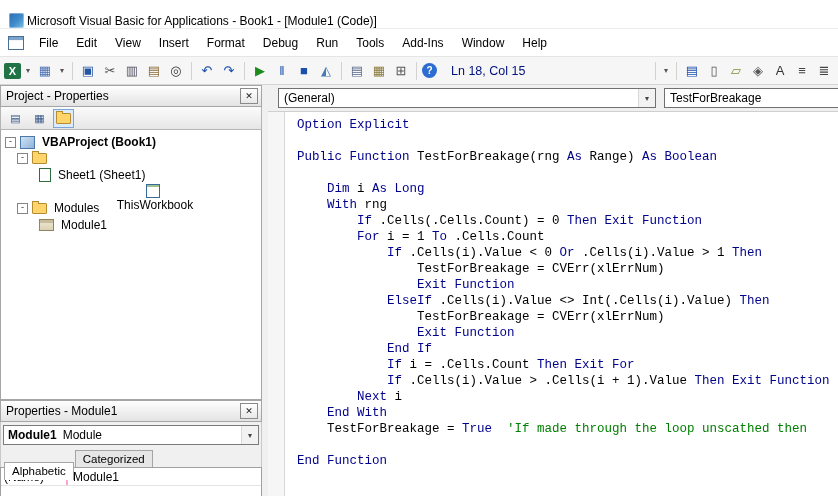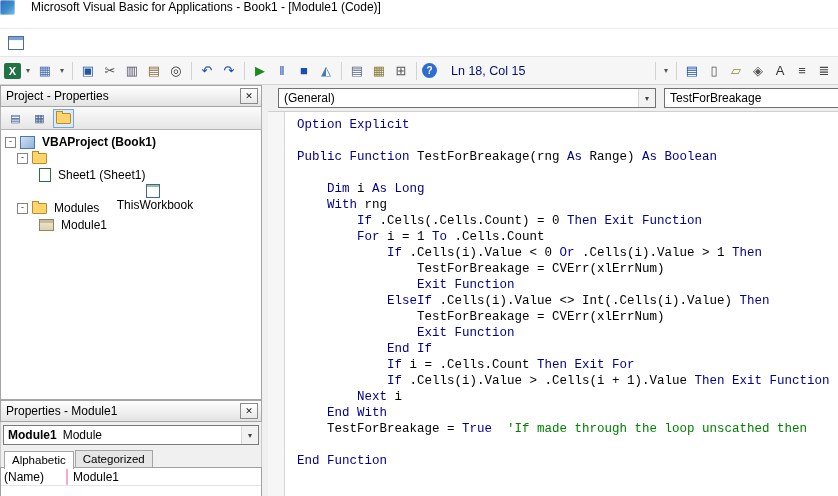--- a/index.html
+++ b/index.html
@@ -2,21 +2,21 @@
 <html style="--keyword: #00008b; --normal: #000000; --comment: #008000;"><head>
 <meta charset="utf-8">
 <style>
   html,body{margin:0;padding:0;}
   body{
     width:838px;height:496px;overflow:hidden;position:relative;
     background:#f0f0f0;font-family:"Liberation Sans",sans-serif;color:#000;
     -webkit-font-smoothing:antialiased;
   }
   
-  .titlebar{height:28px;background:#fff;display:flex;align-items:flex-start;gap:16px;padding-left:0;font-size:12px;border-bottom:1px solid #ececec;}
+  .titlebar{height:28px;background:#fff;display:flex;align-items:flex-end;gap:3px;padding-left:9px;font-size:12px;border-bottom:1px solid #ececec;}
   .app-icon{width:15px;height:15px;border-radius:2px;background:linear-gradient(135deg,#2e6bb5 0%,#3f8ccb 55%,#7fc3e8 100%);box-shadow:inset 0 0 0 1px rgba(255,255,255,.35);}
   
   .menubar{height:27px;background:#fff;display:flex;align-items:center;font-size:12px;padding-left:6px;border-bottom:1px solid #e5e5e5;}
   .child-icon{width:14px;height:12px;border:1px solid #4a6f96;background:linear-gradient(#cfe0f1,#fff 40%);margin:0 6px 0 2px;box-shadow:inset 0 3px 0 #7ba3cc;}
   .menu-item{padding:5px 9px;cursor:default;}
   
   .toolbar{height:27px;background:#f6f6f6;border-bottom:1px solid #d5d5d5;display:flex;align-items:center;padding:0 4px;gap:2px;overflow:hidden;}
   .tb-icon{width:20px;height:20px;display:flex;align-items:center;justify-content:center;font-size:13px;color:#444;cursor:default;}
   .tb-excel{width:17px;height:16px;background:#217346;color:#fff;font-weight:bold;font-size:11px;border-radius:2px;}
   .tb-help{width:15px;height:15px;background:#2d6cd0;color:#fff;border-radius:50%;font-size:10px;font-weight:bold;}
@@ -49,21 +49,21 @@
   .tlabel{padding:0 2px;}
   .tlabel.bold{font-weight:bold;}
   
   .props-panel{flex:1;display:flex;flex-direction:column;}
   .obj-combo-wrap{padding:3px 2px;background:#f0f0f0;border-left:1px solid #c9c9c9;border-right:1px solid #c9c9c9;flex:none;}
   .obj-combo{height:18px;border:1px solid #7a7a7a;background:#fff;display:flex;align-items:center;font-size:12px;padding-left:4px;}
   .obj-combo .bold{font-weight:bold;margin-right:6px;}
   .combo-arrow{margin-left:auto;width:16px;height:100%;display:flex;align-items:center;justify-content:center;font-size:8px;color:#444;background:#f2f2f2;border-left:1px solid #d8d8d8;}
   .ptabs{height:19px;display:flex;align-items:flex-end;padding-left:3px;background:#f0f0f0;border-left:1px solid #c9c9c9;border-right:1px solid #c9c9c9;flex:none;}
   .ptab{font-size:11.5px;padding:2px 7px 2px;border:1px solid #a5a5a5;border-bottom:none;background:#e6e6e6;margin-right:1px;cursor:default;}
-  .ptab.active{background:#fff;position:relative;top:2px;padding-bottom:3px;}
+  .ptab.active{background:#fff;position:relative;top:13px;padding-bottom:3px;}
   .props-grid{flex:1;background:#fff;border:1px solid #a0a0a0;font-size:12px;overflow:hidden;}
   .prow{display:flex;height:17px;align-items:center;border-bottom:1px solid #e4e4e4;}
   .pcell1{width:62px;flex:none;border-right:2px solid #f9a8d4;padding-left:3px;height:100%;display:flex;align-items:center;}
   .pcell2{padding-left:5px;}
   
   .code-area{flex:1;margin-left:6px;display:flex;flex-direction:column;min-width:0;}
   .combo-row{height:26px;background:#f0f0f0;display:flex;align-items:center;gap:8px;padding-left:10px;flex:none;}
   .combo{height:20px;border:1px solid #707070;background:#fff;display:flex;align-items:center;font-size:12px;padding-left:5px;box-sizing:border-box;}
   .combo-general{width:378px;flex:none;}
   .combo-proc{flex:1;border-right:none;}
@@ -77,20 +77,33 @@
 </head>
 <body>
 
 <div class="titlebar">
   <span class="app-icon"></span>
   <span>Microsoft Visual Basic for Applications - Book1 - [Module1 (Code)]</span>
 </div>
 
 <div class="menubar">
   <span class="child-icon"></span>
+  <span style="display:flex;">
+      <span class="menu-item">File</span>
+      <span class="menu-item">Edit</span>
+      <span class="menu-item">View</span>
+      <span class="menu-item">Insert</span>
+      <span class="menu-item">Format</span>
+      <span class="menu-item">Debug</span>
+      <span class="menu-item">Run</span>
+      <span class="menu-item">Tools</span>
+      <span class="menu-item">Add-Ins</span>
+      <span class="menu-item">Window</span>
+      <span class="menu-item">Help</span>
+    </span>
 </div>
 
 <div class="toolbar">
     <span class="tb-icon tb-excel">X</span>
     <span class="tb-icon tb-arrow">▾</span>
     <span class="tb-icon" style="color: rgb(74, 111, 181);">▦</span>
     <span class="tb-icon tb-arrow">▾</span>
     <span class="tb-sep"></span>
     <span class="tb-icon" style="color: rgb(36, 86, 164);">▣</span>
     <span class="tb-icon" style="color: rgb(85, 85, 85);">✂</span>

